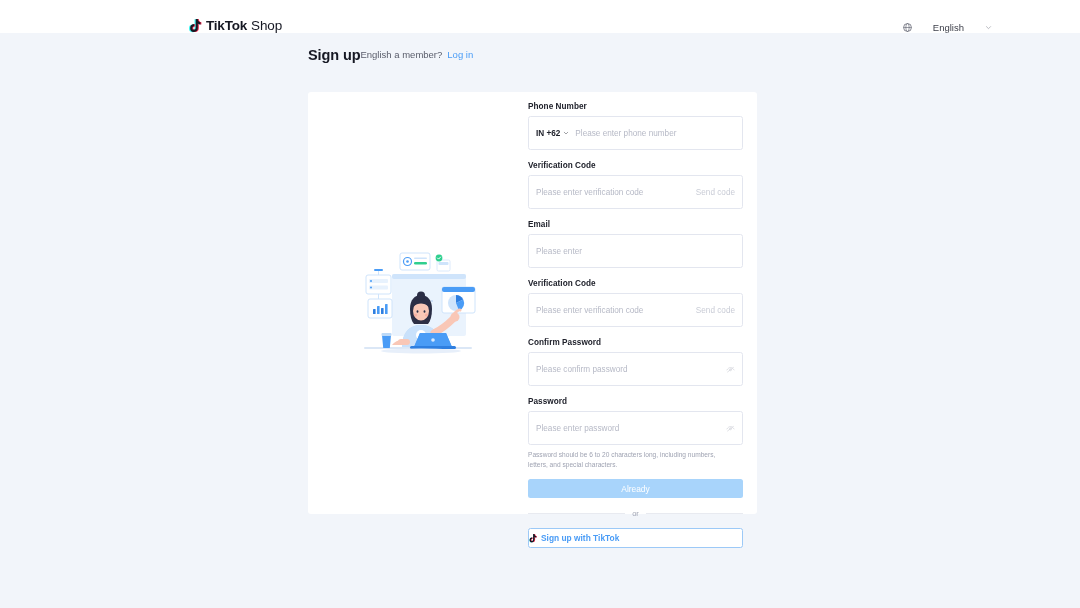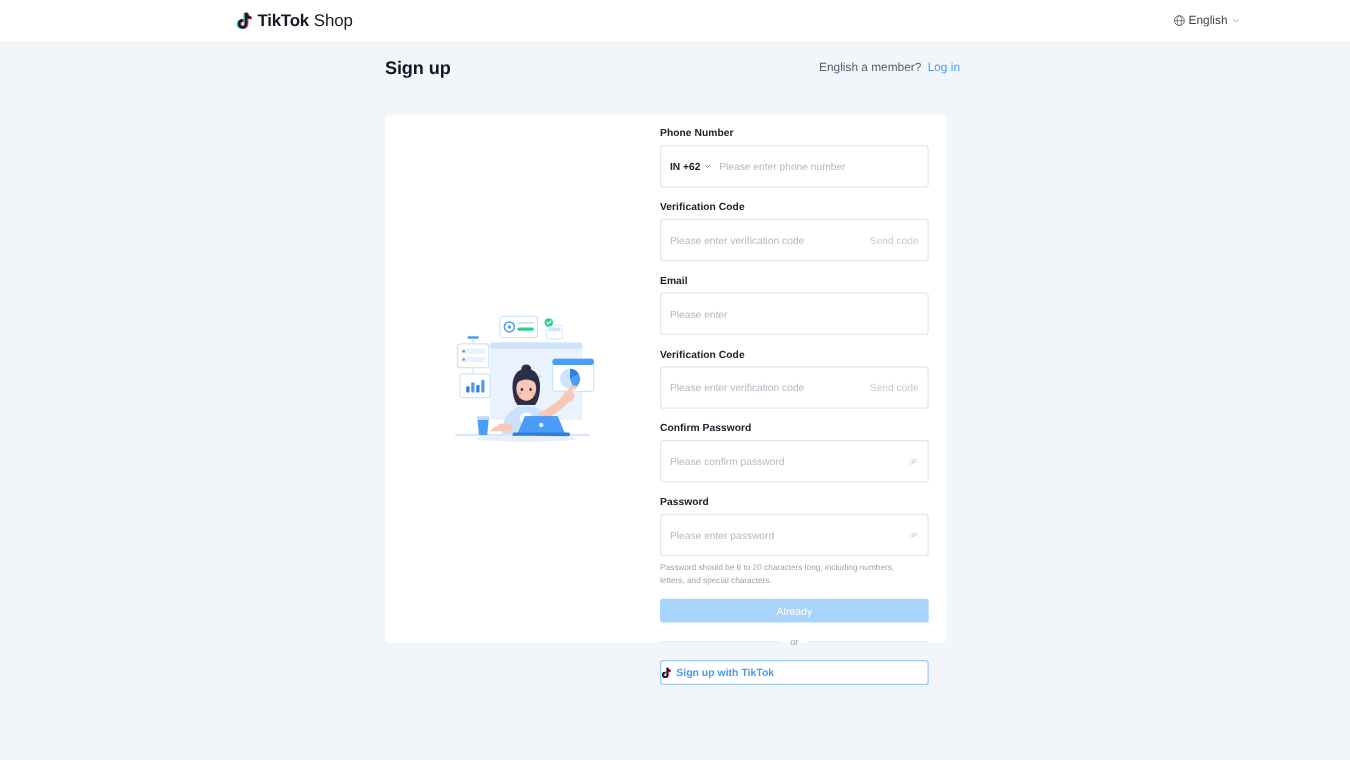--- a/index.html
+++ b/index.html
@@ -15,21 +15,21 @@
     background: #f2f5fa;
     color: #161823;
     -webkit-font-smoothing: antialiased;
   }
 
   
   .topbar {
     height: 33px;
     background: #ffffff;
     display: flex;
-    align-items: center;
+    align-items: flex-end;
     justify-content: space-between;
     padding: 0 12px 0 189px;
   }
 
   .brand {
     display: flex;
     align-items: center;
     gap: 4px;
   }
 
@@ -49,38 +49,37 @@
   .brand-shop {
     font-size: 13.5px;
     font-weight: 400;
     letter-spacing: -0.1px;
     color: #161823;
   }
 
   .lang {
     display: flex;
     align-items: center;
-    gap: 3px;
+    gap: 21px;
     font-size: 9.5px;
     color: #3d3f4a;
     padding-right: 76px;
     cursor: pointer;
   }
 
   .globe-icon { width: 9px; height: 9px; display: block; }
   .chevron-sm { width: 7px; height: 7px; display: block; opacity: .55; }
 
   
   .pagehead {
     width: 1080px;
     padding: 0 312px 0 308px;
     height: 43px;
     display: flex;
     align-items: center;
-    justify-content: space-between;
   }
 
   .page-title {
     font-size: 14.5px;
     font-weight: 700;
     color: #161823;
     letter-spacing: -0.1px;
   }
 
   .member-wrap {

